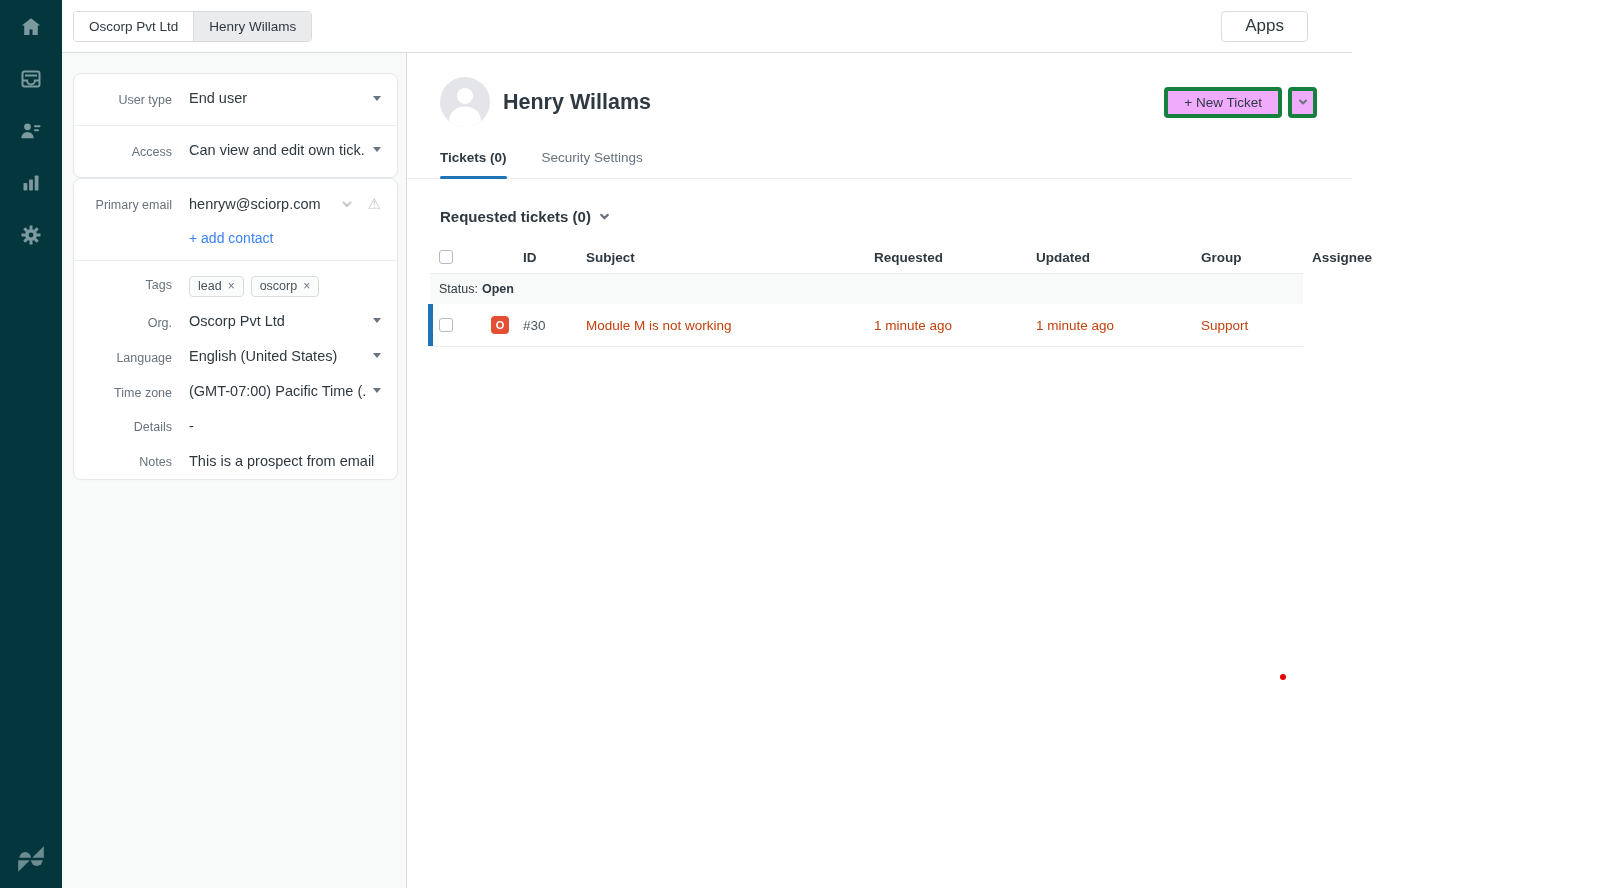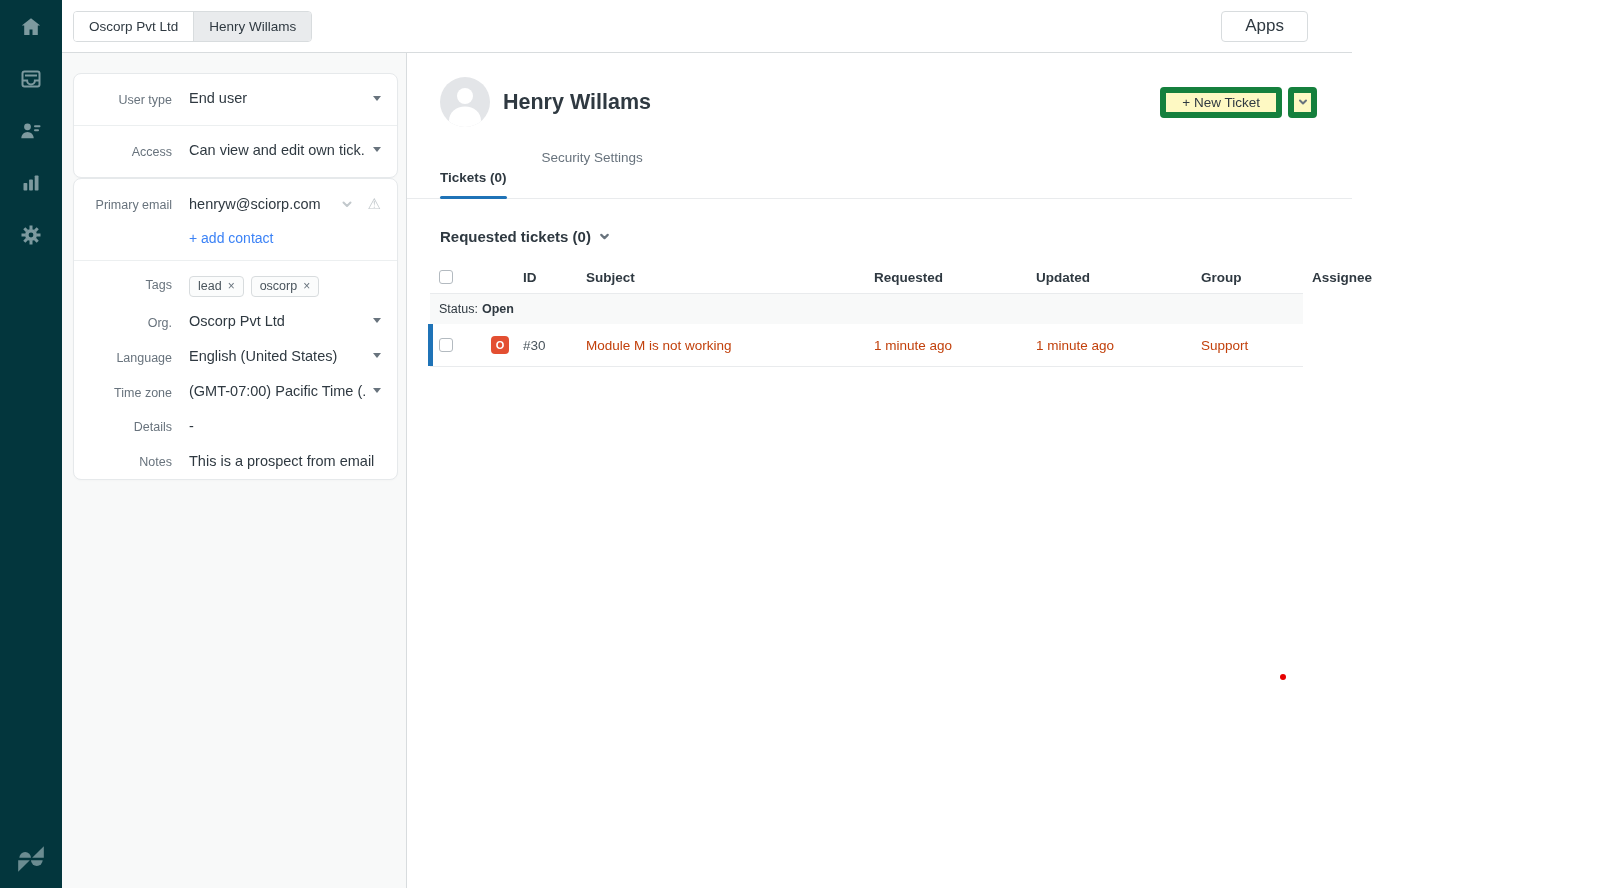--- a/index.html
+++ b/index.html
@@ -63,29 +63,29 @@
   .meta-value { color:#49545c; margin-left:6px; }
 
   
   .main { flex:1; background:#fff; position:relative; min-width:0; }
   .main-header { display:flex; align-items:center; justify-content:space-between;
                  padding:24px 35px 0 33px; }
   .head-left { display:flex; align-items:center; }
   .avatar { width:50px; height:50px; border-radius:50%; background:#e3e5e8; overflow:hidden; flex-shrink:0; }
   .page-title { font-size:21.5px; font-weight:700; color:#2f3941; margin-left:13px; }
   .head-actions { display:flex; align-items:center; gap:6px; }
-  .btn { height:31px; background:#fef9c3; border:6px solid #15803d; border-radius:4px;
+  .btn { height:31px; background:#f0abfc; border:4px solid #15803d; border-radius:4px;
          font-size:13.5px; color:#2f3941; cursor:pointer; font-family:inherit; }
   .new-ticket { padding:0 16px; }
   .split-caret { width:29px; display:flex; align-items:center; justify-content:center; }
 
   .tabs-row { margin-top:23px; border-bottom:1px solid #e9ebed; padding-left:33px;
               display:flex; gap:35px; }
   .m-tab { font-size:13.5px; padding-bottom:13px; position:relative; cursor:pointer; color:#68737d; }
-  .m-tab.active { color:#2f3941; font-weight:700;margin-top:20px; }
+  .m-tab.active { color:#2f3941; font-weight:700; }
   .m-tab.active::after { content:""; position:absolute; left:0; right:0; bottom:-1px; height:3px;
                          background:#1f73b7; border-radius:2px; }
 
   .section-head { margin:29px 0 0 33px; display:flex; align-items:center; gap:7px; cursor:pointer; }
   .section-title { font-size:15px; font-weight:700; color:#2f3941; }
 
   .tickets-table { margin:16px 49px 0 23px; }
   .tgrid { display:grid; grid-template-columns:54px 33px 63px 288px 162px 165px 111px 1fr; align-items:center; }
   .thead { height:33px; border-bottom:1px solid #e9ebed; }
   .th { font-size:13.5px; font-weight:700; color:#2f3941; padding-left:6px; }

